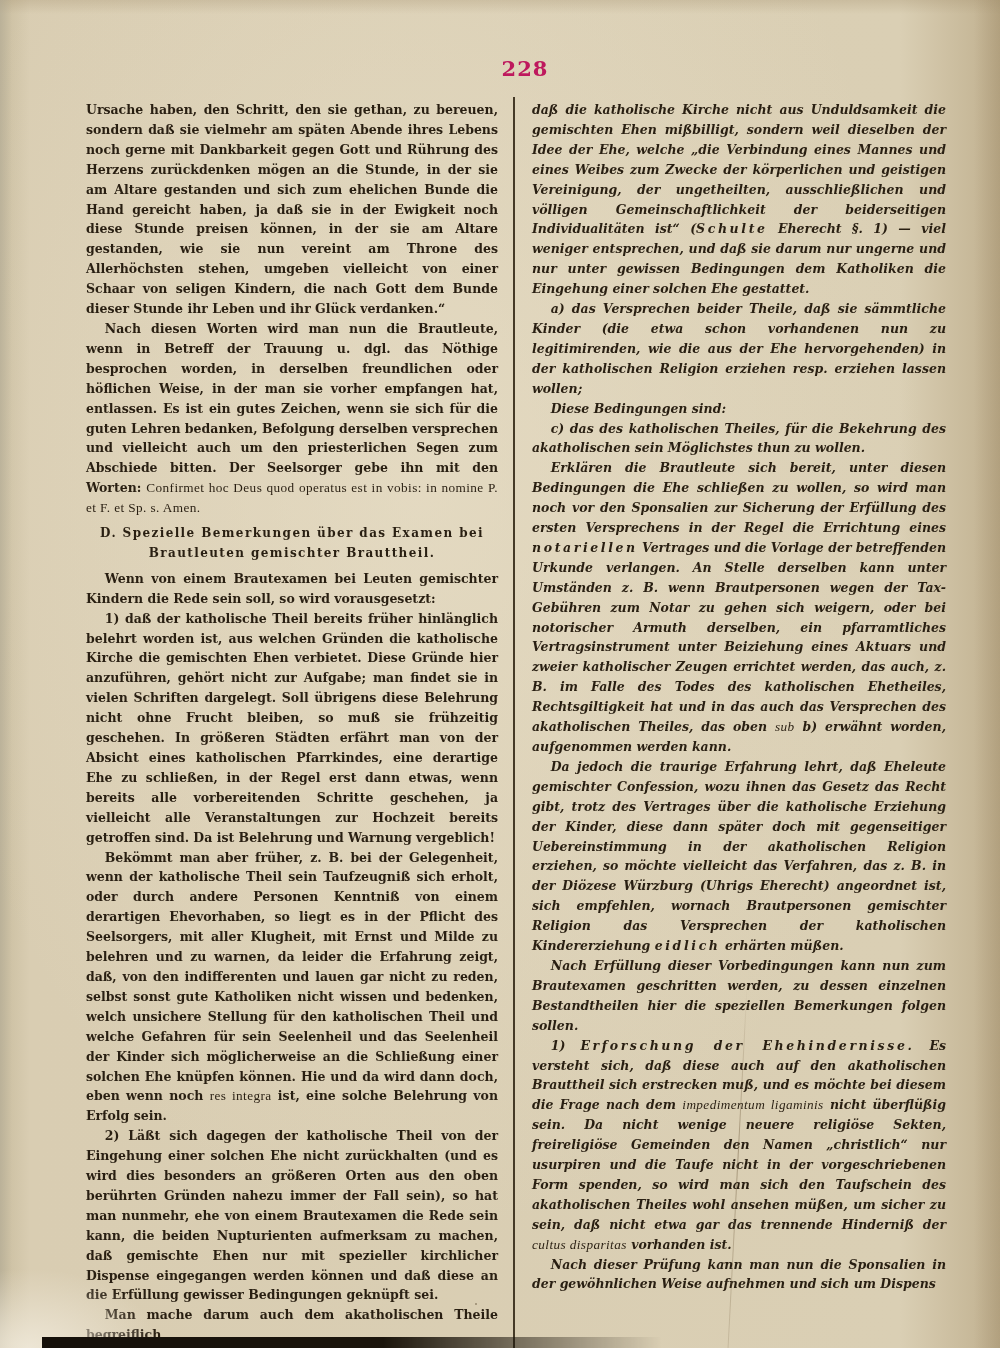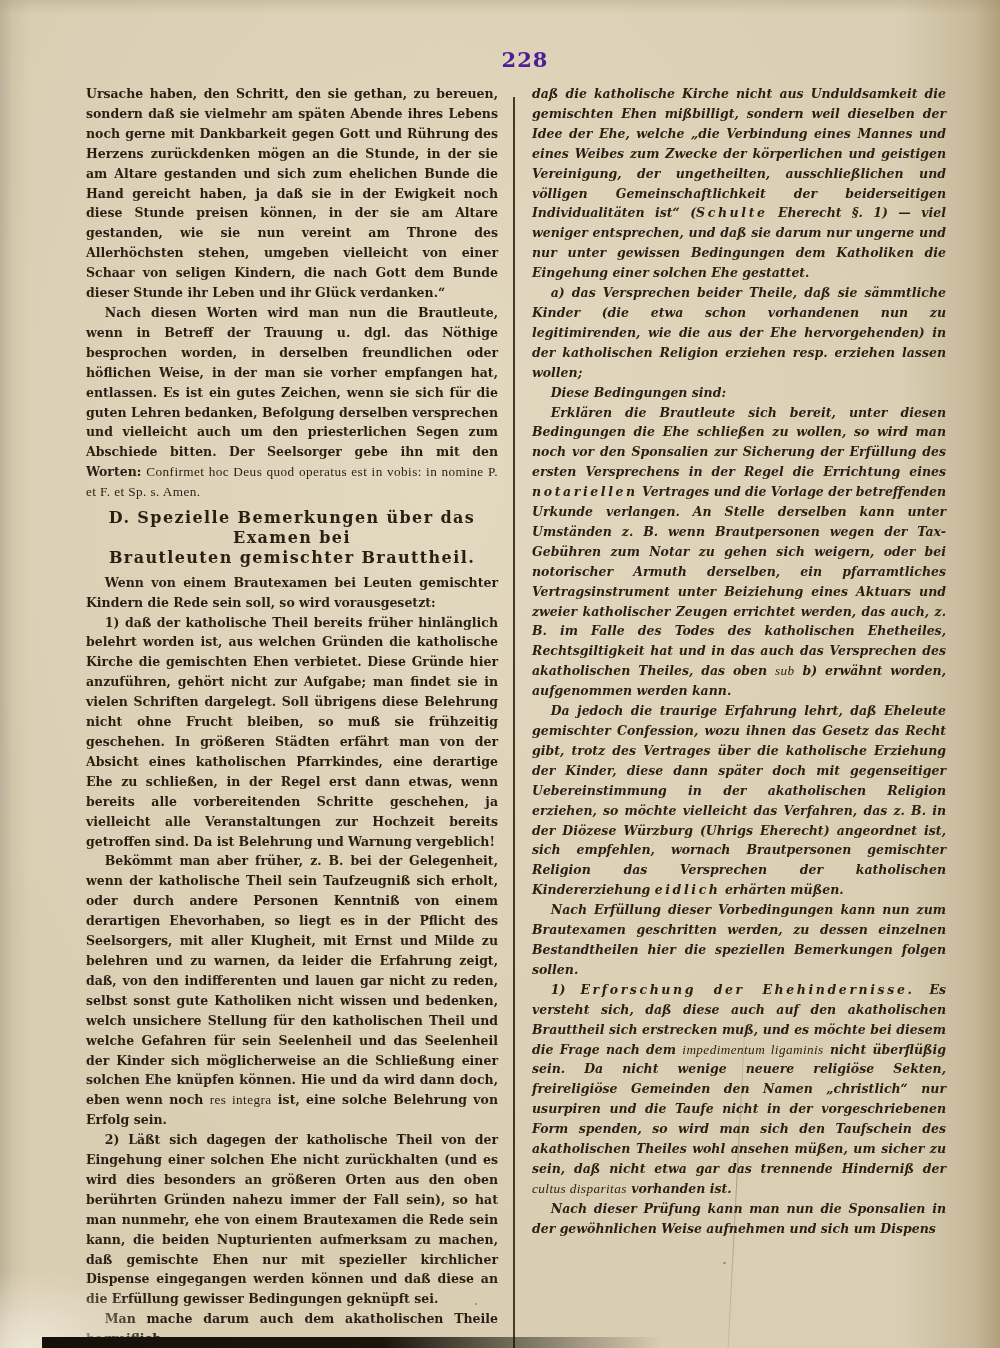--- a/index.html
+++ b/index.html
@@ -12,39 +12,39 @@
       linear-gradient(to right, #c9bd9f 0, #d9cdb2 3%, #dacfb4 90%, #c2b withered 100%),
       #d8ccb0;
     background:
       radial-gradient(ellipse at 42% 35%, rgba(236,227,205,0.55), rgba(236,227,205,0) 62%),
       linear-gradient(to right, #c9bd9f 0, #d9cdb2 3%, #dacfb4 90%, #c0b08f 100%),
       #d8ccb0;
     font-family:"DejaVu Serif", serif;
     color:#281e12;
   }
   .page-number {
-    position:absolute; top:47px; left:525px; transform:translateX(-50%);
-    font-size:21px; font-weight:700; letter-spacing:1px; color:#4c1d95;
+    position:absolute; top:56px; left:525px; transform:translateX(-50%);
+    font-size:21px; font-weight:700; letter-spacing:1px; color:#be185d;
   }
   .column {
-    position:absolute; top:84px; width:412px;
+    position:absolute; top:100px; width:412px;
     text-align:justify;
     font-size:12.5px; line-height:19.9px;
     font-weight:700;
     color:#291f12;
   }
   .column-left  { left:86px;  }
   .column-right { left:532px; width:414px;font-style:italic; }
   .column p { margin:0; }
   .column p.indent { text-indent:1.5em; }
   .column p.heading {
     text-align:center; text-indent:0;
     letter-spacing:1.4px;
     margin:6px 0 5px 0;
-    font-size:16px;
+    font-size:12px;
   }
   .latin {
     font-family:"Liberation Serif", serif;
     font-weight:400;
     font-size:1.06em;
     letter-spacing:0.4px;
     margin-top:7px;
   }
   .spaced { letter-spacing:2.6px; }
   .divider {
@@ -99,20 +99,21 @@
     <p class=" indent"><span>2) Läßt sich dagegen der katholische Theil von der Eingehung einer solchen Ehe nicht zurückhalten (und es wird dies besonders an größeren Orten aus den oben berührten Gründen nahezu immer der Fall sein), so hat man nunmehr, ehe von einem Brautexamen die Rede sein kann, die beiden Nupturienten aufmerksam zu machen, daß gemischte Ehen nur mit spezieller kirchlicher Dispense eingegangen werden können und daß diese an die Erfüllung gewisser Bedingungen geknüpft sei.</span></p>
     <p class=" indent"><span>Man mache darum auch dem akatholischen Theile begreiflich,</span></p>
   </div>
 
 <div class="divider" style="height: 1254px;"></div>
 
 <div class="column column-right">
     <p class=""><span>daß die katholische Kirche nicht aus Unduldsamkeit die gemischten Ehen mißbilligt, sondern weil dieselben der Idee der Ehe, welche „die Verbindung eines Mannes und eines Weibes zum Zwecke der körperlichen und geistigen Vereinigung, der ungetheilten, ausschließlichen und völligen Gemeinschaftlichkeit der beiderseitigen Individualitäten ist“ (</span><span class="spaced">Schulte</span><span> Eherecht §. 1) — viel weniger entsprechen, und daß sie darum nur ungerne und nur unter gewissen Bedingungen dem Katholiken die Eingehung einer solchen Ehe gestattet.</span></p>
     <p class=" indent"><span>a) das Versprechen beider Theile, daß sie sämmtliche Kinder (die etwa schon vorhandenen nun zu legitimirenden, wie die aus der Ehe hervorgehenden) in der katholischen Religion erziehen resp. erziehen lassen wollen;</span></p>
     <p class=" indent"><span>Diese Bedingungen sind:</span></p>
+    <p class=" indent"><span>c) das des katholischen Theiles, für die Bekehrung des akatholischen sein Möglichstes thun zu wollen.</span></p>
     <p class=" indent"><span>Erklären die Brautleute sich bereit, unter diesen Bedingungen die Ehe schließen zu wollen, so wird man noch vor den Sponsalien zur Sicherung der Erfüllung des ersten Versprechens in der Regel die Errichtung eines </span><span class="spaced">notariellen</span><span> Vertrages und die Vorlage der betreffenden Urkunde verlangen. An Stelle derselben kann unter Umständen z. B. wenn Brautpersonen wegen der Tax-Gebühren zum Notar zu gehen sich weigern, oder bei notorischer Armuth derselben, ein pfarramtliches Vertragsinstrument unter Beiziehung eines Aktuars und zweier katholischer Zeugen errichtet werden, das auch, z. B. im Falle des Todes des katholischen Ehetheiles, Rechtsgiltigkeit hat und in das auch das Versprechen des akatholischen Theiles, das oben </span><span class="latin">sub</span><span> b) erwähnt worden, aufgenommen werden kann.</span></p>
     <p class=" indent"><span>Da jedoch die traurige Erfahrung lehrt, daß Eheleute gemischter Confession, wozu ihnen das Gesetz das Recht gibt, trotz des Vertrages über die katholische Erziehung der Kinder, diese dann später doch mit gegenseitiger Uebereinstimmung in der akatholischen Religion erziehen, so möchte vielleicht das Verfahren, das z. B. in der Diözese Würzburg (Uhrigs Eherecht) angeordnet ist, sich empfehlen, wornach Brautpersonen gemischter Religion das Versprechen der katholischen Kindererziehung </span><span class="spaced">eidlich</span><span> erhärten müßen.</span></p>
     <p class=" indent"><span>Nach Erfüllung dieser Vorbedingungen kann nun zum Brautexamen geschritten werden, zu dessen einzelnen Bestandtheilen hier die speziellen Bemerkungen folgen sollen.</span></p>
     <p class=" indent"><span>1) </span><span class="spaced">Erforschung der Ehehindernisse.</span><span> Es versteht sich, daß diese auch auf den akatholischen Brauttheil sich erstrecken muß, und es möchte bei diesem die Frage nach dem </span><span class="latin">impedimentum ligaminis</span><span> nicht überflüßig sein. Da nicht wenige neuere religiöse Sekten, freireligiöse Gemeinden den Namen „christlich“ nur usurpiren und die Taufe nicht in der vorgeschriebenen Form spenden, so wird man sich den Taufschein des akatholischen Theiles wohl ansehen müßen, um sicher zu sein, daß nicht etwa gar das trennende Hinderniß der </span><span class="latin">cultus disparitas</span><span> vorhanden ist.</span></p>
     <p class=" indent"><span>Nach dieser Prüfung kann man nun die Sponsalien in der gewöhnlichen Weise aufnehmen und sich um Dispens</span></p>
   </div>
 
 <div class="edge-top"></div>
 <div class="edge-left"></div>
 <div class="edge-right"></div>

